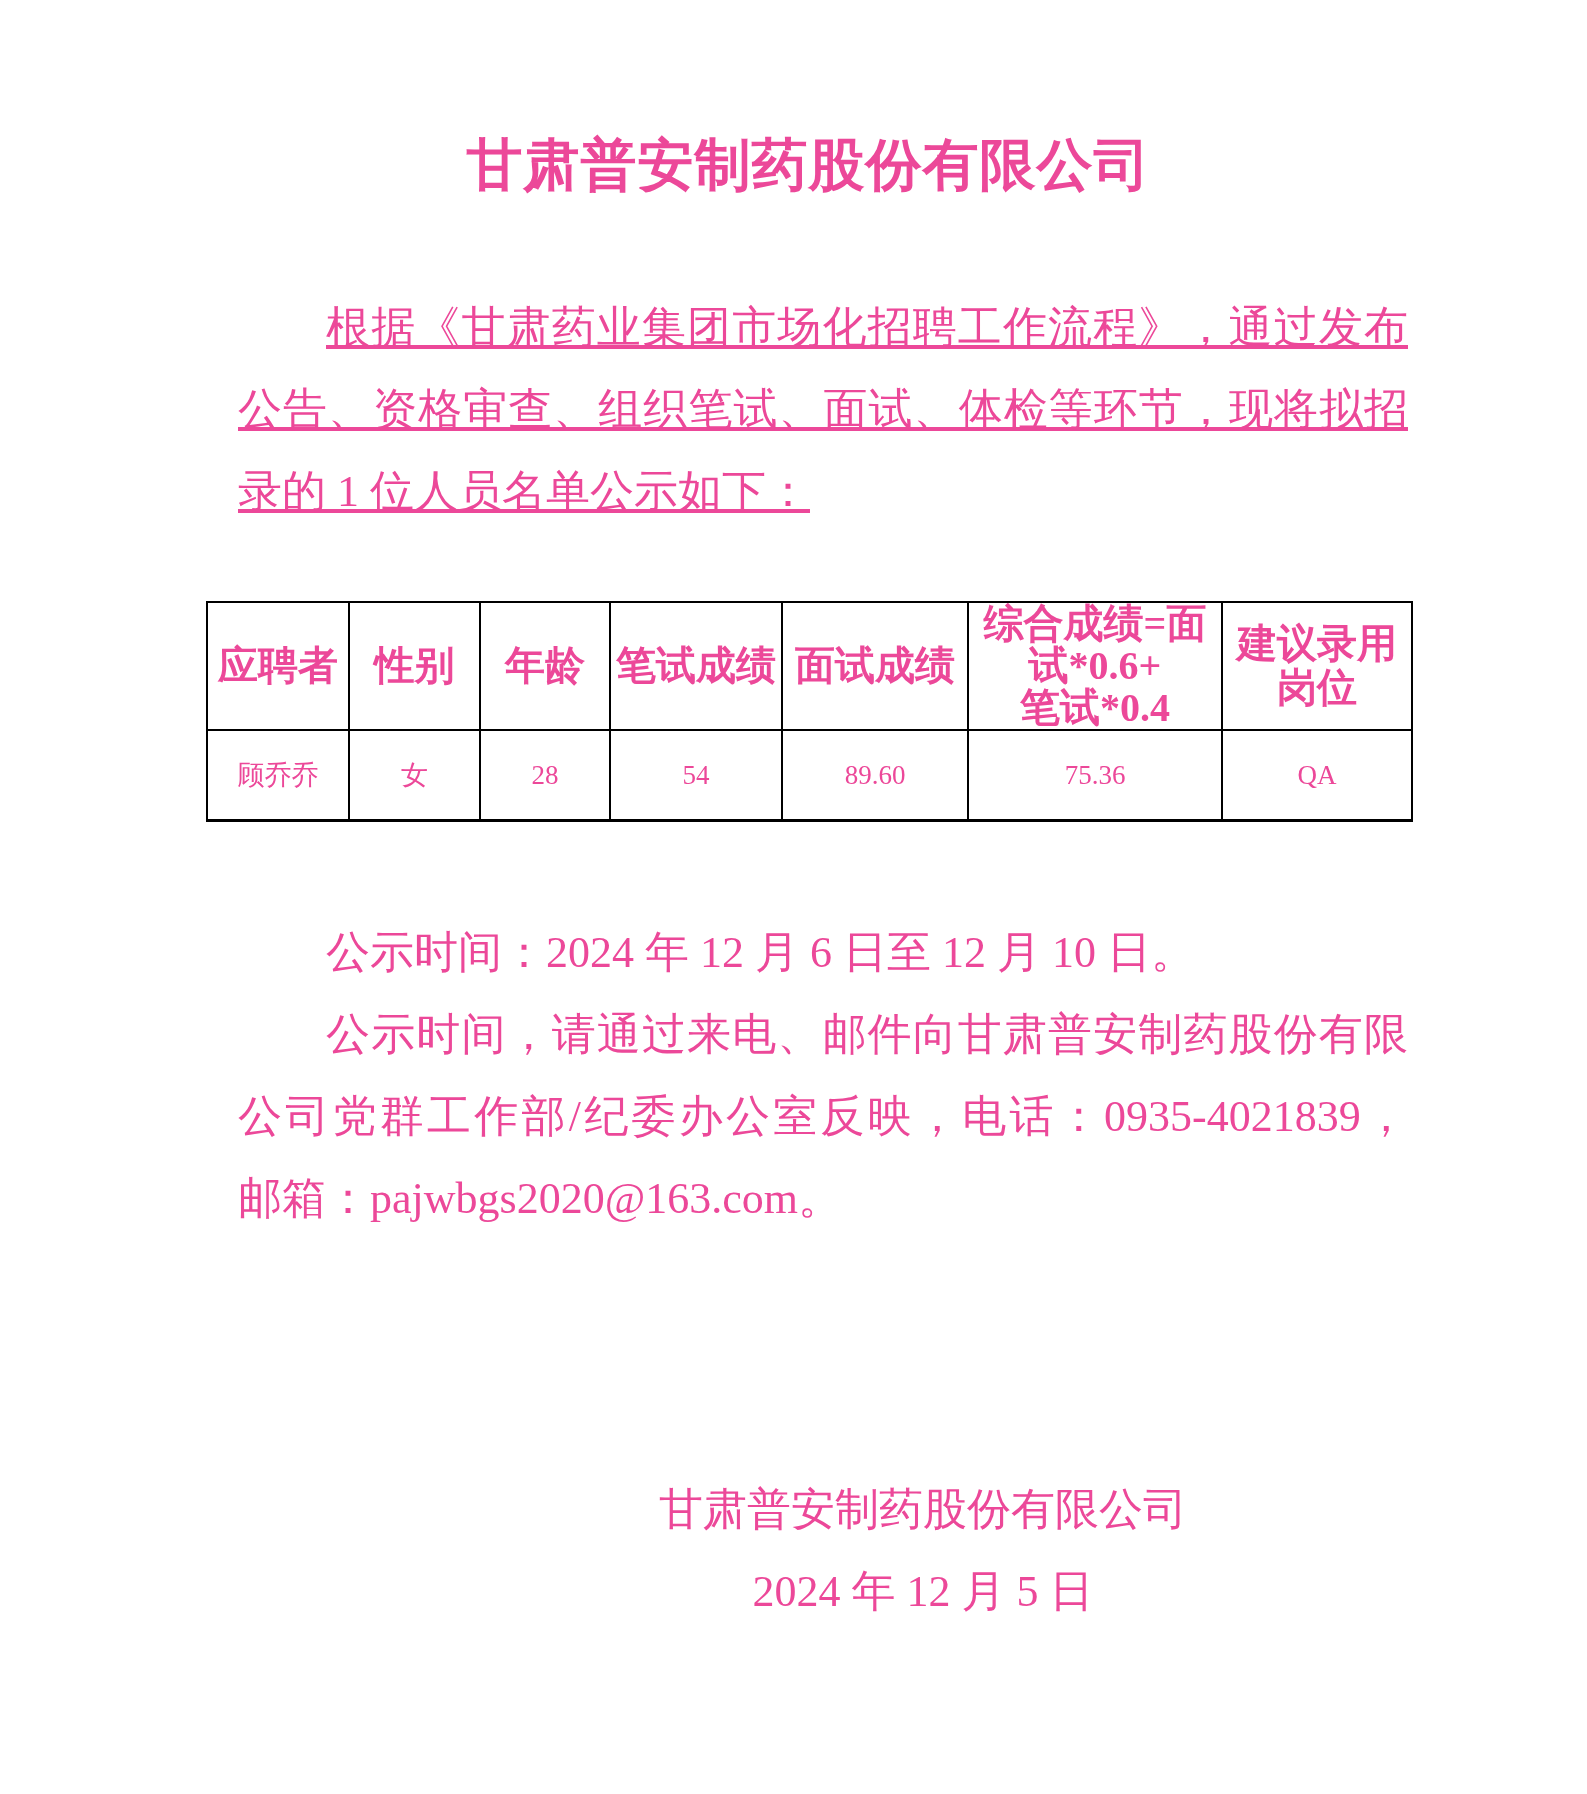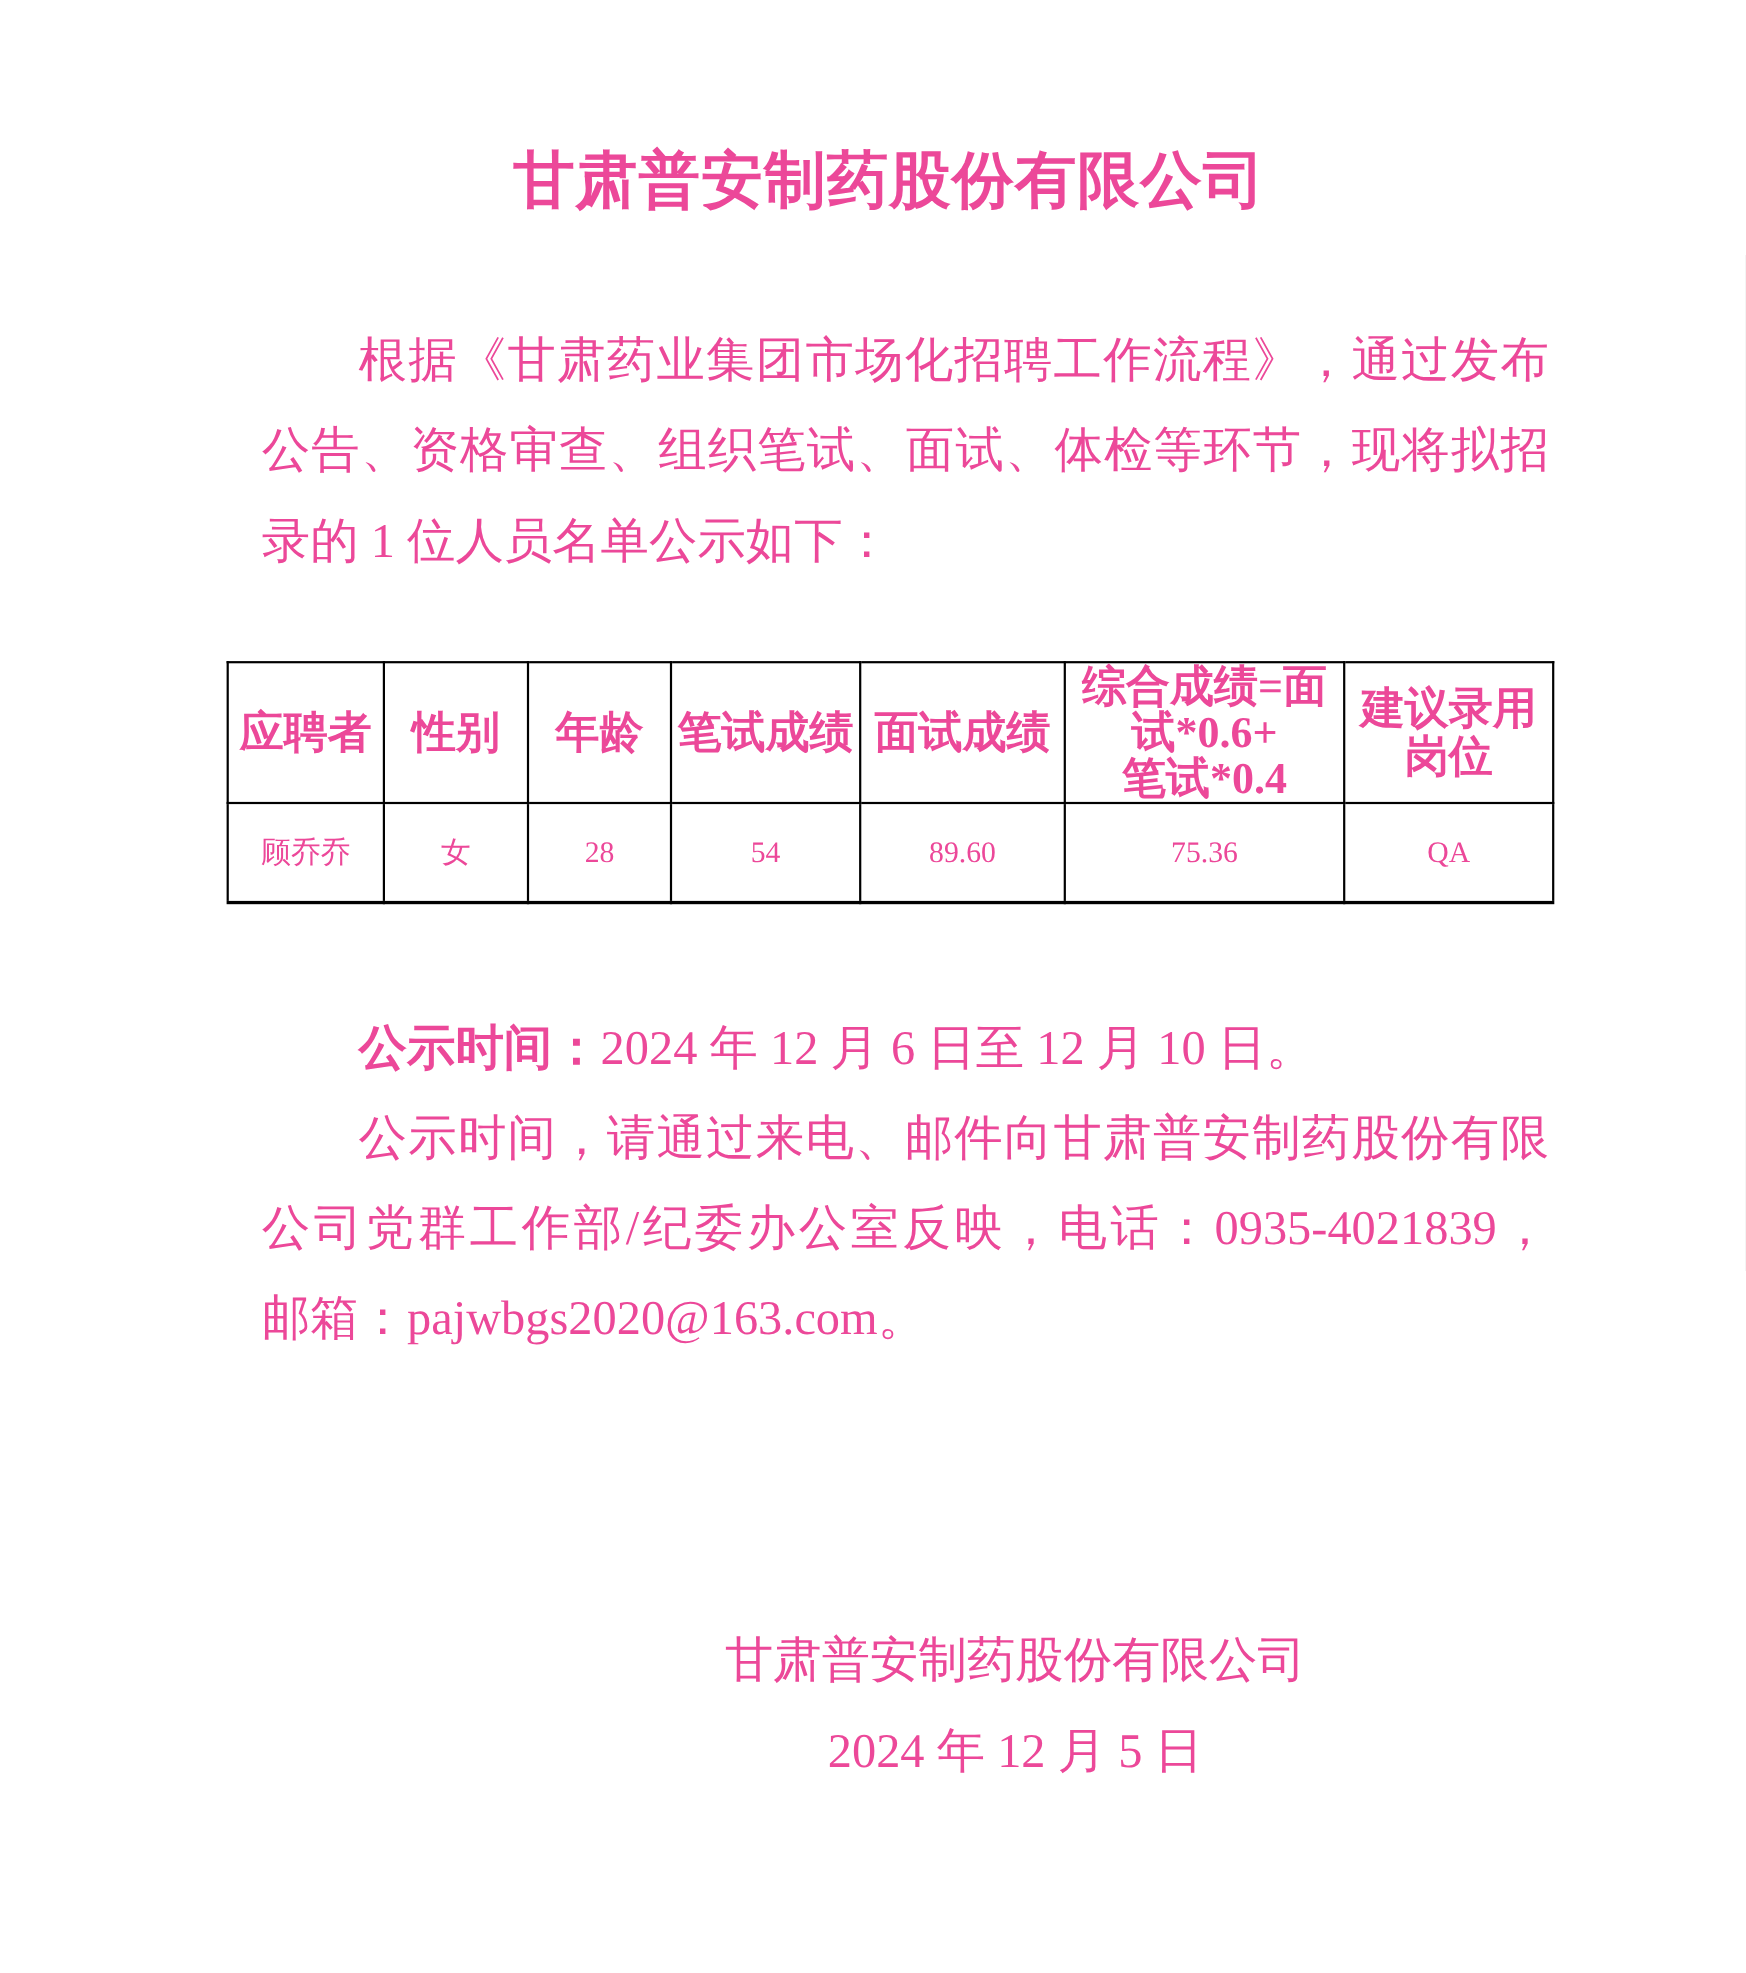--- a/index.html
+++ b/index.html
@@ -23,31 +23,31 @@
     letter-spacing:1px;
   }
   
   .bodytext{
     margin-left:238px;
     width:1170px;
     font-size:44px;
     line-height:82px;
     font-weight:normal;
   }
-  .intro{margin-top:81px;}
+  .intro{margin-top:81px;text-decoration:underline;}
   .line{white-space:nowrap;}
   .line.wrapok{white-space:normal;}
   .line.indent{text-indent:88px;}
   .line.justify{
     white-space:normal;
     text-align:justify;
     text-align-last:justify;
     text-justify:inter-character;
   }
-  .bold{font-weight:bold;margin-top:47px;}
+  .bold{font-weight:normal;margin-top:47px;}
   
   .hire-table{
     margin:68px 0 0 206px;
     width:1205px;
     border-collapse:collapse;
     table-layout:fixed;
     border:2px solid #000;
     border-bottom:3px solid #000;
   }
   .hire-table th,.hire-table td{

